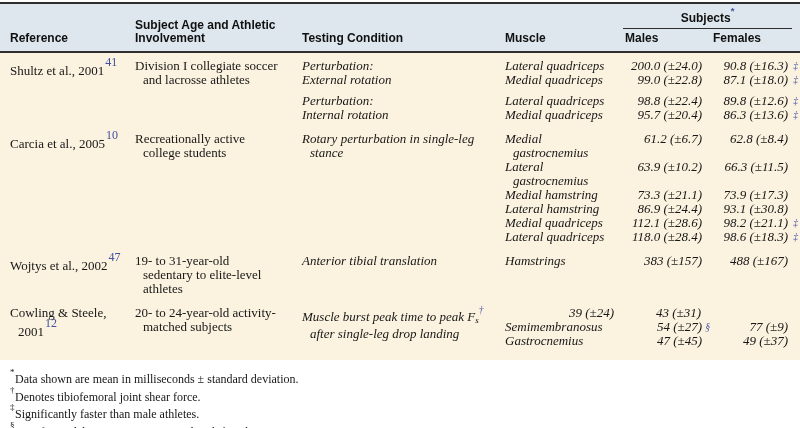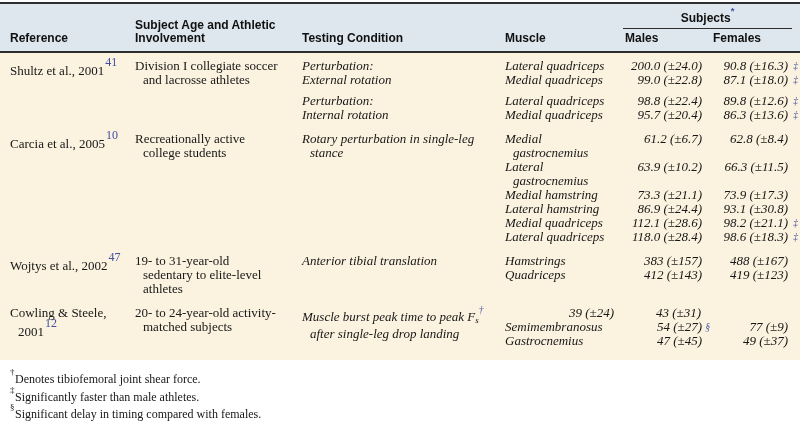--- a/index.html
+++ b/index.html
@@ -202,27 +202,20 @@
               <div class="line">Anterior tibial translation</div>
             </div>
             <div class="muscles">
               <div class="muscle-row">
                 <div class="cell mname">
                   <div class="line">Hamstrings</div>
                 </div>
                 <div class="num num-male"><span class="val">383 (±157)</span></div>
                 <div class="num num-female"><span class="val">488 (±167)</span></div>
               </div>
-              <div class="muscle-row">
-                <div class="cell mname">
-                  <div class="line">Quadriceps</div>
-                </div>
-                <div class="num num-male"><span class="val">412 (±143)</span></div>
-                <div class="num num-female"><span class="val">419 (±123)</span></div>
-              </div>
             </div>
           </div>
         </div>
       </div>
       <div class="study">
         <div class="cell ref">
           <div class="line">Cowling &amp; Steele,</div>
           <div class="line indent">2001<sup class="cite">12</sup></div>
         </div>
         <div class="cell subj">
@@ -253,17 +246,18 @@
                 </div>
                 <div class="num num-male"><span class="val">47 (±45)</span></div>
                 <div class="num num-female"><span class="val">49 (±37)</span></div>
               </div>
             </div>
           </div>
         </div>
       </div>
     </div>
   <div class="footnotes" id="footnotes">
+      <div class="fline"><sup class="fmk">*</sup>Data shown are mean in milliseconds ± standard deviation.</div>
       <div class="fline"><sup class="fmk">†</sup>Denotes tibiofemoral joint shear force.</div>
       <div class="fline"><sup class="fmk">‡</sup>Significantly faster than male athletes.</div>
       <div class="fline"><sup class="fmk">§</sup>Significant delay in timing compared with females.</div>
     </div>
 </div>
 
 </body></html>

